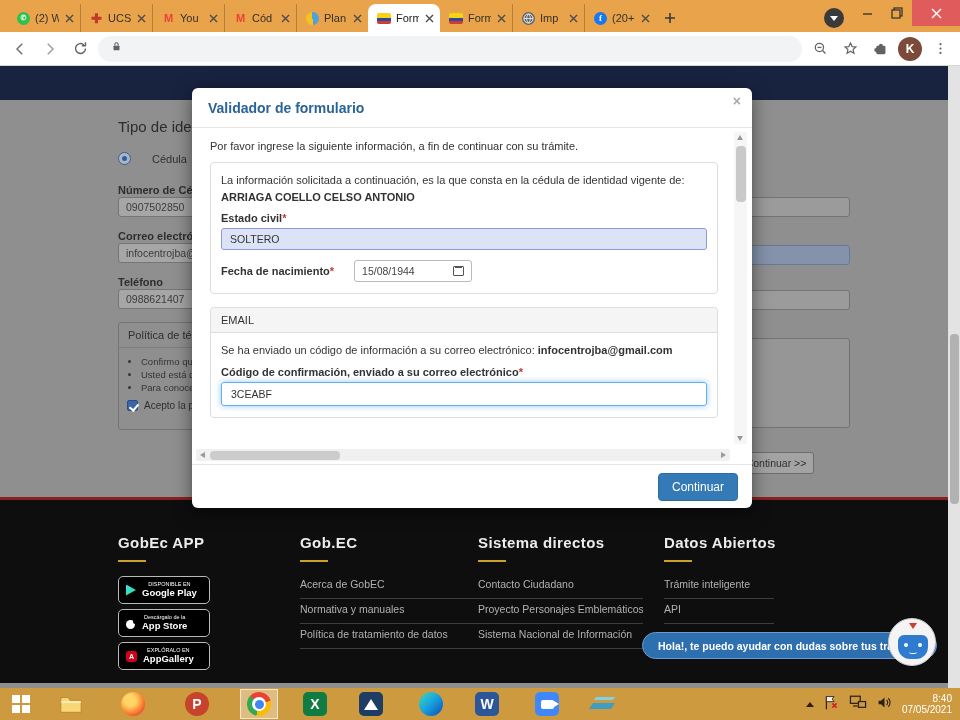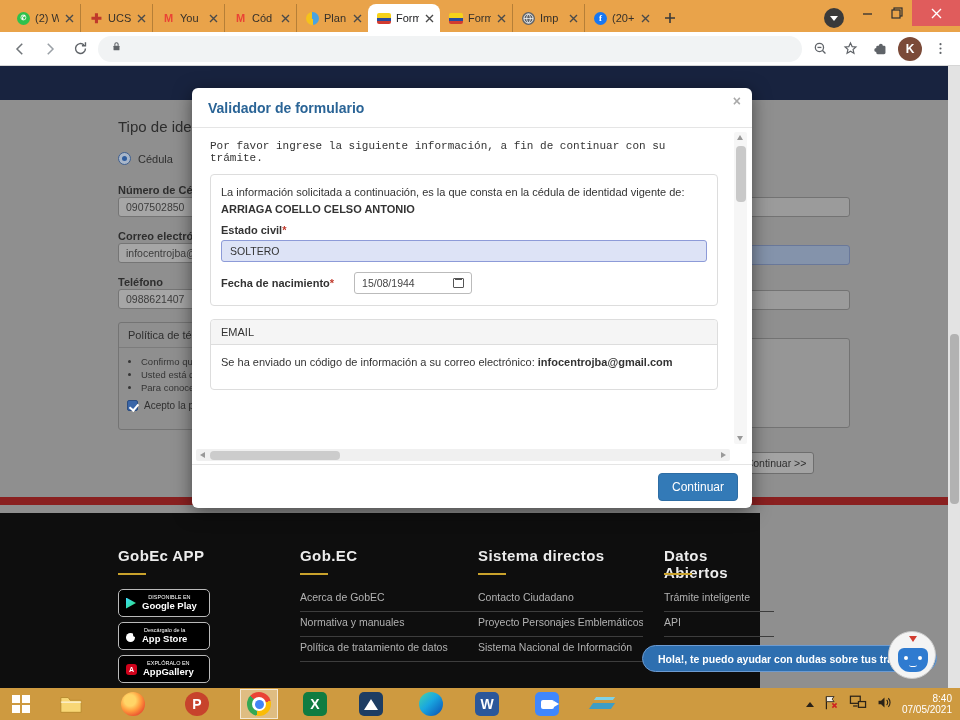--- a/index.html
+++ b/index.html
@@ -34,21 +34,21 @@
   .nav-ic { width:24px; height:24px; display:flex; align-items:center; justify-content:center; }
   .urlbar { flex:1; height:26px; background:#f1f3f4; border-radius:14px; display:flex; align-items:center; padding:0 12px; gap:8px; }
   .url-text { font-size:13px; color:#202124; }
   .avatar { width:24px; height:24px; border-radius:50%; background:#7b4a38; color:#fff; font-size:12px; font-weight:bold; display:flex; align-items:center; justify-content:center; }
 
   
   .viewport { position:absolute; top:66px; left:0; width:960px; height:622px; background:#8f8f8f; overflow:hidden; }
   .site-header { position:absolute; top:0; left:0; width:960px; height:34px; background:#18233f; }
   .page-body { position:absolute; top:34px; left:0; width:960px; height:397px; }
   .bg-heading { position:absolute; left:118px; top:18px; font-size:15px; color:#2d2d2d; white-space:nowrap; }
-  .radio-row { position:absolute; left:118px; top:52px; display:flex; align-items:center; gap:7px; }
+  .radio-row { position:absolute; left:118px; top:52px; display:flex; align-items:center; gap:21px; }
   .radio { width:13px; height:13px; border-radius:50%; border:1px solid #3f5f8f; background:#a8b6c9; position:relative; }
   .radio::after { content:""; position:absolute; inset:3px; border-radius:50%; background:#2f5d9e; }
   .bg-label { position:absolute; font-size:11px; font-weight:bold; color:#2e2e2e; white-space:nowrap; }
   .bg-input { position:absolute; height:20px; background:#a6a6a6; border:1px solid #757575; border-radius:3px; font-size:10.5px; color:#3c3c3c; padding:3px 7px; white-space:nowrap; overflow:hidden; }
   .policy-panel { position:absolute; left:118px; top:222px; width:170px; height:108px; border:1px solid #747474; border-radius:3px; }
   .policy-title { padding:6px 9px; font-size:11px; color:#2e2e2e; border-bottom:1px solid #7c7c7c; white-space:nowrap; }
   .policy-list { margin:8px 0 0 22px; font-size:9.5px; color:#353535; }
   .policy-list li { margin-bottom:2px; white-space:nowrap; }
   .accept-row { display:flex; align-items:center; gap:6px; margin:7px 0 0 8px; }
   .checkbox { width:11px; height:11px; background:#3a66a8; border:1px solid #2c4d80; border-radius:2px; position:relative; }
@@ -57,21 +57,21 @@
   .rbox { position:absolute; background:#9b9b9b; border:1px solid #737373; border-radius:3px; }
   .btn-bg-continue { position:absolute; left:738px; top:352px; width:76px; height:22px; background:#a3a3a3; border:1px solid #6e6e6e; border-radius:3px; font-size:10.5px; color:#2f2f2f; display:flex; align-items:center; justify-content:center; white-space:nowrap; }
   .red-band { position:absolute; top:431px; left:0; width:960px; height:8px; background:#8a2020; }
 
   
   .modal { position:absolute; left:192px; top:22px; width:560px; height:420px; background:#fff; border-radius:6px; box-shadow:0 4px 18px rgba(0,0,0,.5); z-index:40; }
   .modal-header { height:40px; border-bottom:1px solid #e5e5e5; display:flex; align-items:center; padding:0 16px; }
   .modal-title { font-size:14px; font-weight:bold; color:#2a6496; }
   .modal-close { position:absolute; top:6px; right:11px; font-size:14px; color:#aaa; font-weight:bold; line-height:1; }
   .modal-body { position:absolute; top:40px; bottom:60px; left:0; right:0; padding:12px 34px 6px 18px; font-size:11px; color:#333; overflow:hidden; }
-  .intro { margin-bottom:10px;font-family:Liberation Mono, monospace; }
+  .intro { margin-bottom:10px; }
   .panel { border:1px solid #ddd; border-radius:4px; margin-bottom:13px; }
   .panel-heading { background:#f5f5f5; border-bottom:1px solid #ddd; border-radius:4px 4px 0 0; padding:6px 10px; color:#333; }
   .panel-body { padding:9px 10px 11px; }
   .info-line { line-height:1.5; margin-bottom:7px; }
   .b { font-weight:bold; }
   .fld-label { font-weight:bold; margin-bottom:4px; }
   .req { color:#c0392b; font-weight:bold; }
   .sel-estado { width:100%; height:22px; background:#dde3f6; border:1px solid #8d9bd8; border-radius:3px; font-size:10.5px; color:#333; padding:0 8px; display:flex; align-items:center; }
   .fecha-row { display:flex; align-items:center; gap:20px; margin-top:10px; }
   .date-box { width:118px; height:22px; border:1px solid #bbb; border-radius:3px; display:flex; align-items:center; justify-content:space-between; padding:0 7px; font-size:10.5px; color:#444; }
@@ -83,21 +83,21 @@
   .tri-up { position:absolute; top:3px; left:3px; width:0; height:0; border-left:3.5px solid transparent; border-right:3.5px solid transparent; border-bottom:5px solid #999; }
   .tri-dn { position:absolute; bottom:3px; left:3px; width:0; height:0; border-left:3.5px solid transparent; border-right:3.5px solid transparent; border-top:5px solid #999; }
   .hscroll { position:absolute; left:4px; right:22px; bottom:47px; height:12px; background:#f0f0f0; border-radius:2px; }
   .hthumb { position:absolute; left:14px; top:1.5px; height:9px; width:130px; background:#ccc; border-radius:4px; }
   .tri-left { position:absolute; left:4px; top:3px; width:0; height:0; border-top:3.5px solid transparent; border-bottom:3.5px solid transparent; border-right:5px solid #999; }
   .tri-right { position:absolute; right:4px; top:3px; width:0; height:0; border-top:3.5px solid transparent; border-bottom:3.5px solid transparent; border-left:5px solid #999; }
   .modal-footer { position:absolute; bottom:0; left:0; right:0; height:44px; border-top:1px solid #e5e5e5; display:flex; align-items:center; justify-content:flex-end; padding-right:14px; }
   .btn-continuar { background:#337ab7; border:1px solid #2e6da4; color:#fff; font-size:12px; padding:6px 13px; border-radius:4px; }
 
   
-  .site-footer { position:absolute; top:447px; left:0; width:760px; height:183px; background:#0e0e0e; }
+  .site-footer { position:absolute; top:434px; left:0; width:960px; height:183px; background:#0e0e0e; }
   .fcol-h { position:absolute; font-size:15px; font-weight:bold; color:#ececec; letter-spacing:.4px; }
   .gold-line { position:absolute; width:28px; height:2px; background:#c9a22c; }
   .flink { position:absolute; font-size:10.5px; color:#b2b2b2; border-bottom:1px solid #3d3d3d; padding-bottom:8px; white-space:nowrap; overflow:hidden; }
   .badge { position:absolute; left:118px; width:92px; height:28px; background:#000; border:1px solid #b9b9b9; border-radius:5px; display:flex; align-items:center; padding:0 7px; gap:6px; }
   .badge-txt { display:flex; flex-direction:column; line-height:1.15;align-items:center; }
   .badge-tag { font-size:5.5px; color:#fff; }
   .badge-store { font-size:9.5px; font-weight:bold; color:#fff; white-space:nowrap; }
   .play-tri { width:10px; height:11px; background:linear-gradient(135deg,#3ddcff,#2ee06c); clip-path:polygon(0 0,100% 50%,0 100%); }
   .apple-ic { width:10px; height:11px; position:relative; }
   .apple-ic::before { content:""; position:absolute; left:0; top:2px; width:9px; height:9px; border-radius:50%; background:#fff; }
@@ -437,20 +437,24 @@
           </div>
         </div>
 
         <div class="panel">
           <div class="panel-heading">EMAIL</div>
           <div class="panel-body">
             <div class="info-line">
               <span>Se ha enviado un código de información a su correo electrónico:</span>
               <span class="b">infocentrojba@gmail.com</span>
             </div>
+            <div class="fld-label">
+              <span>Código de confirmación, enviado a su correo electrónico</span><span class="req">*</span>
+            </div>
+            <div class="inp-codigo">3CEABF</div>
           </div>
         </div>
       </div>
 
       <div class="vscroll">
         <span class="tri-up"></span>
         <span class="vthumb"></span>
         <span class="tri-dn"></span>
       </div>
       <div class="hscroll">

